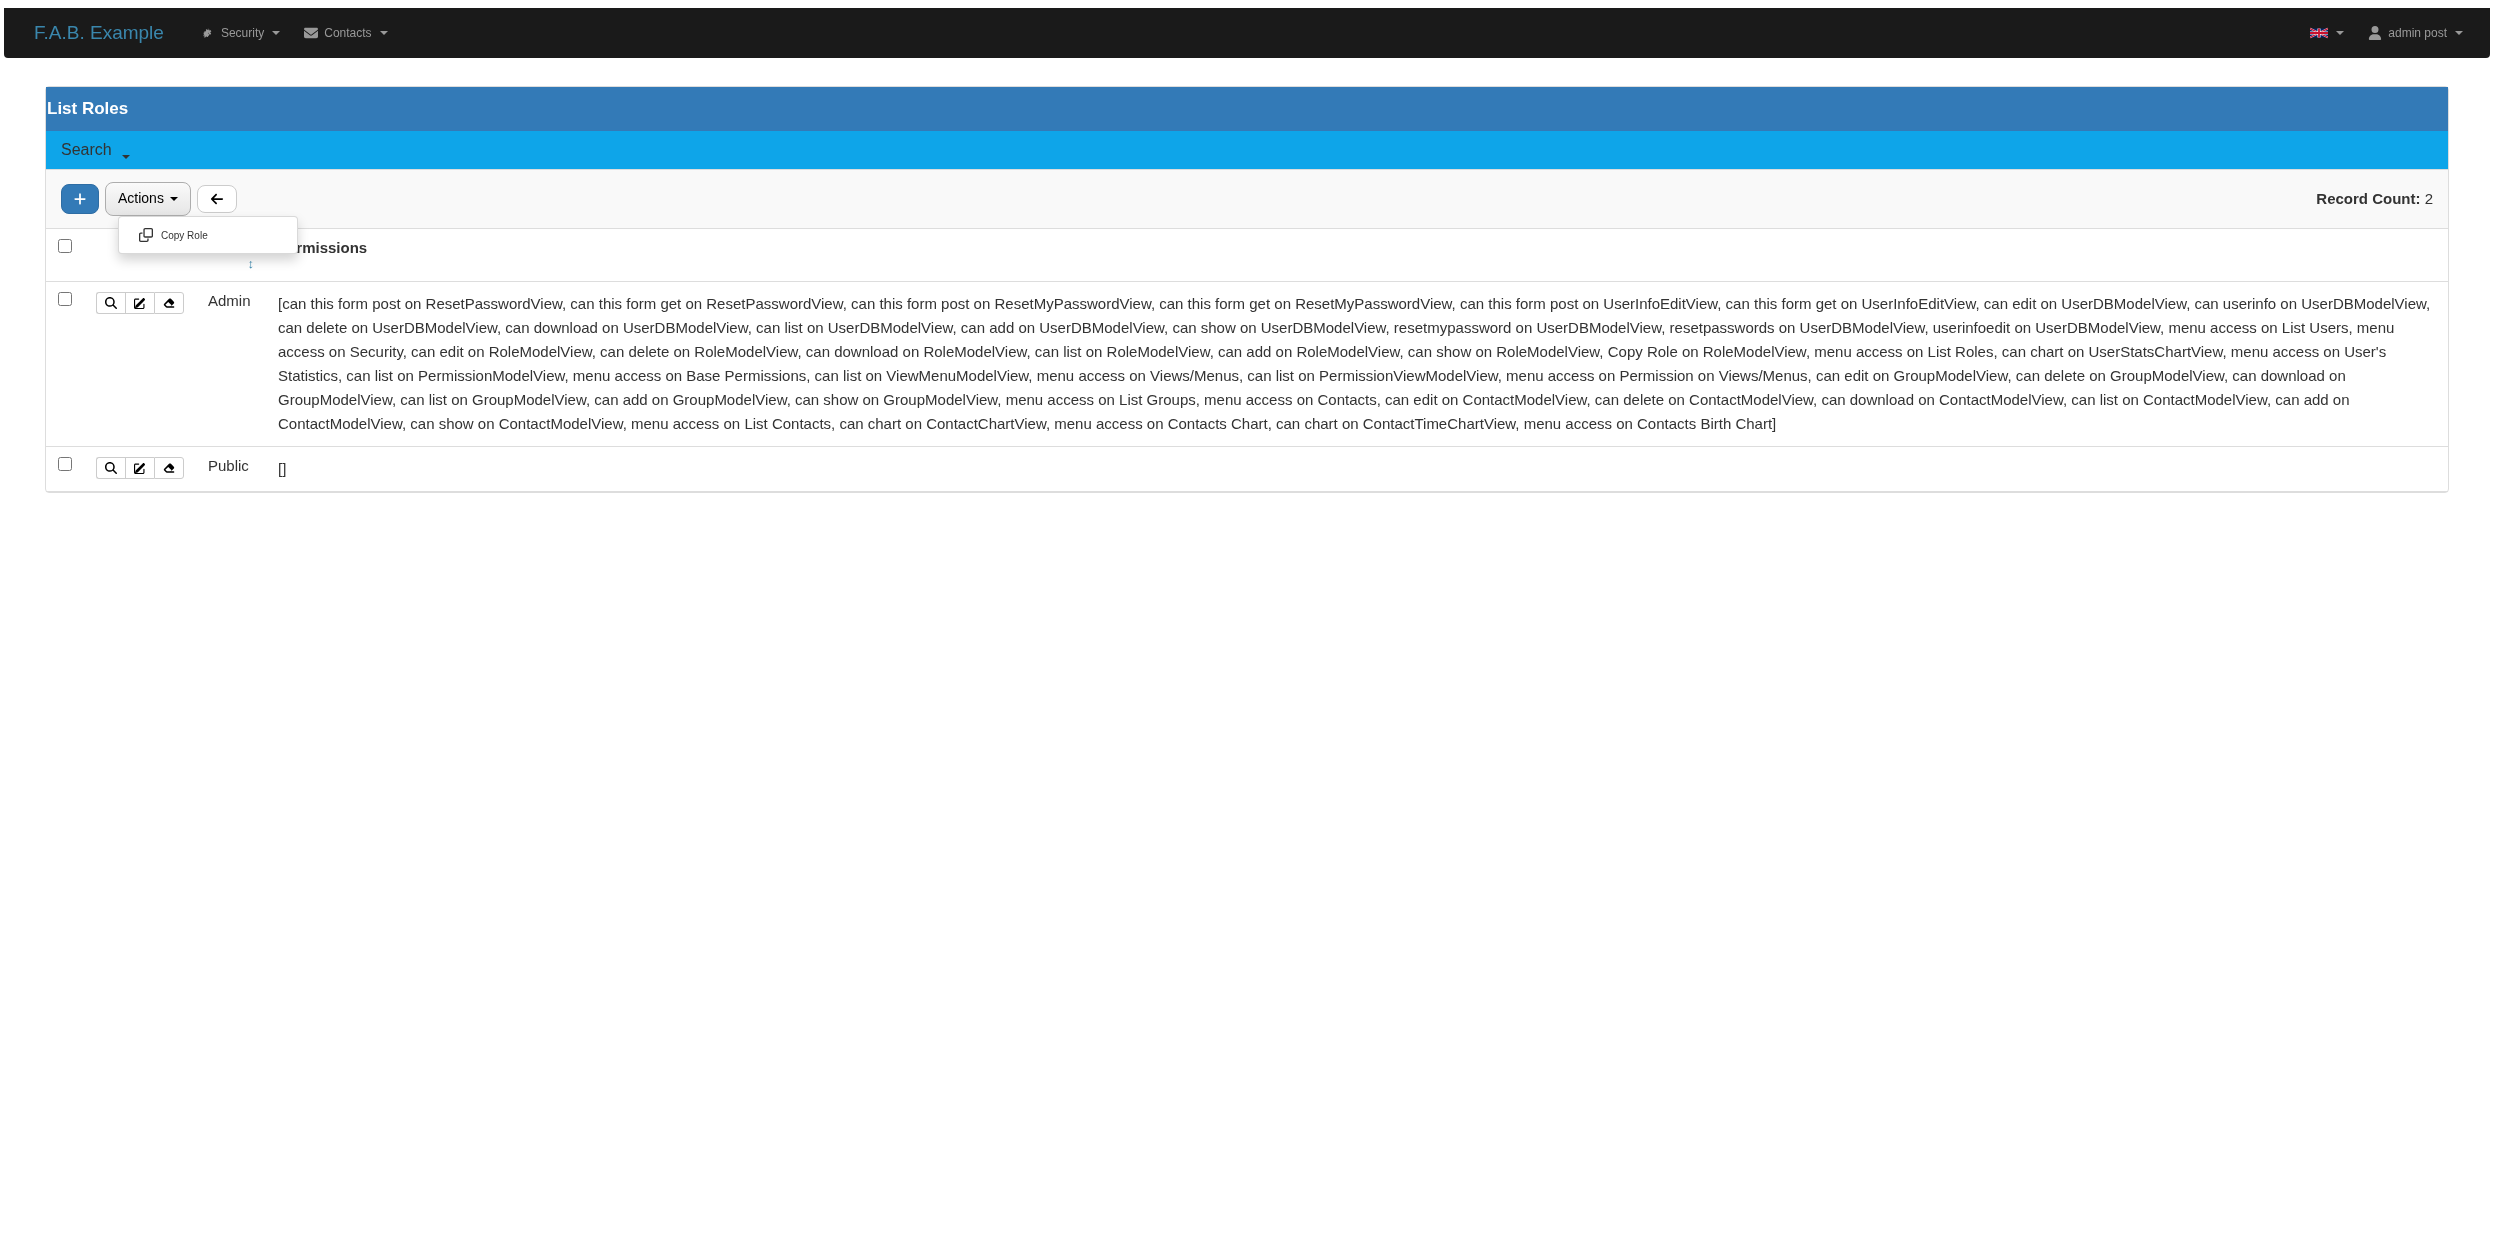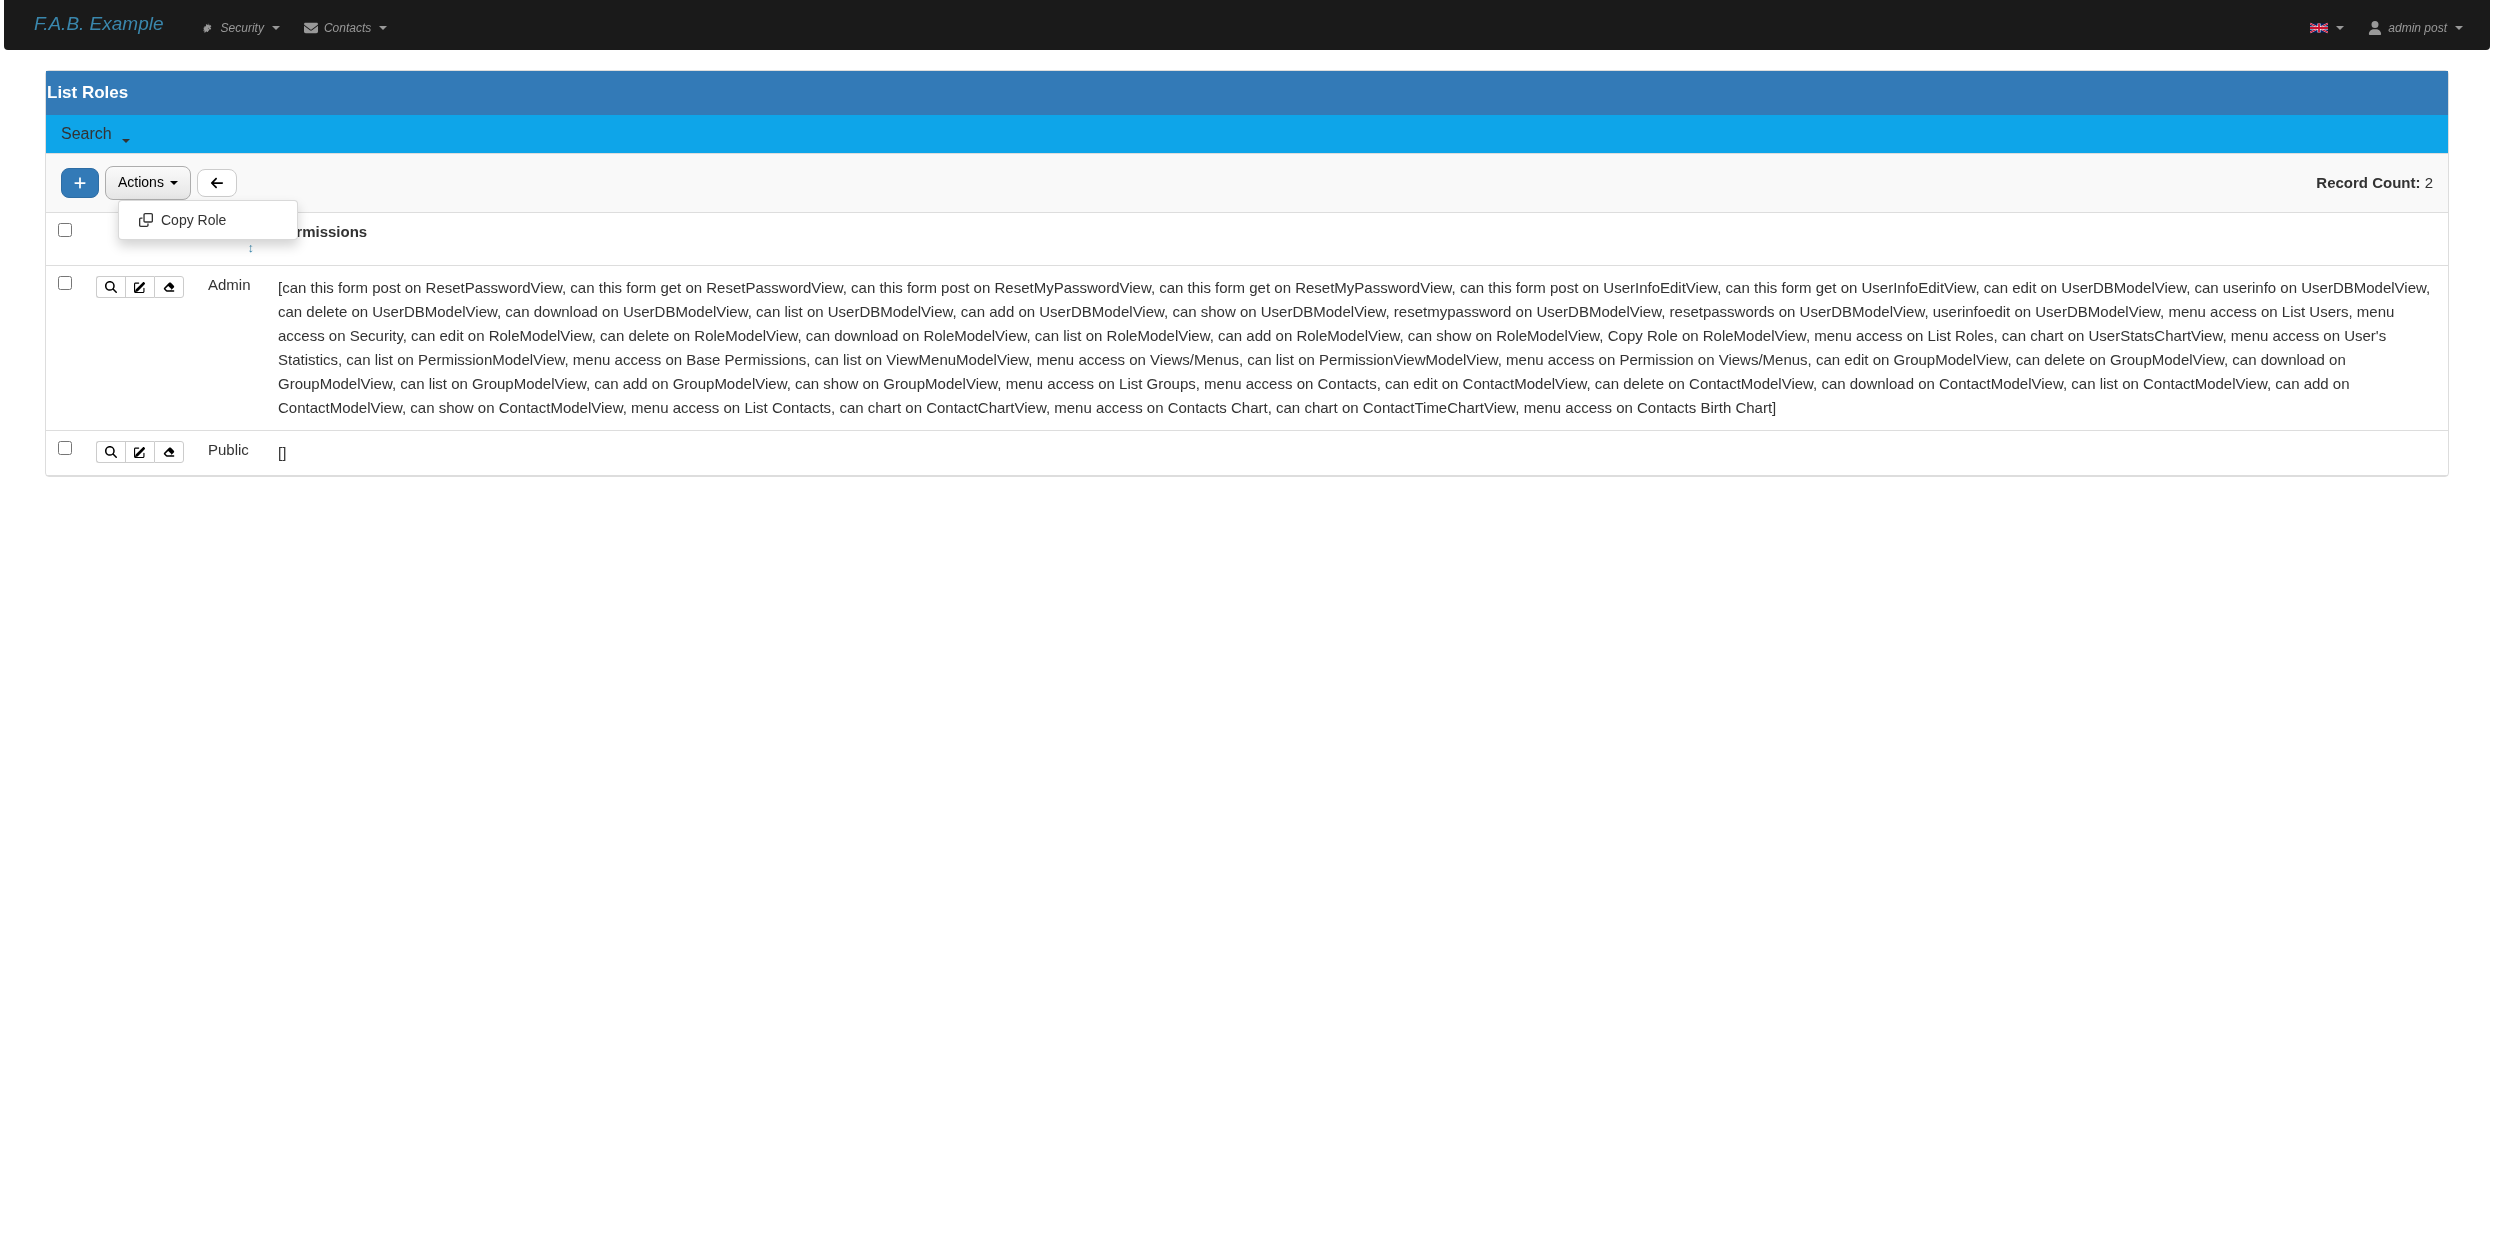--- a/index.html
+++ b/index.html
@@ -2,25 +2,24 @@
 <html><head>
   <meta charset="utf-8">
   <style>
     * { margin: 0; padding: 0; box-sizing: border-box; }
     body { font-family: "Helvetica Neue", Helvetica, Arial, sans-serif; font-size: 14px; background: #fff; color: #333; }
     
     .navbar {
       background: #1a1a1a;
       height: 50px;
       display: flex;
-      align-items: flex-end;
+      align-items: center;
       padding: 0 15px;
       border-radius: 0 0 4px 4px;
-      margin: 0 4px;
-      font-style: italic;
+      margin: 8px 4px;
     }
     .navbar-brand {
       color: #3a87ad;
       font-size: 19px;
       padding: 15px;
       text-decoration: none;
       font-weight: 500;
     }
     .navbar-nav {
       display: flex;
@@ -127,21 +126,21 @@
       min-width: 180px;
       padding: 5px 0;
       z-index: 1000;
     }
     .dropdown-item {
       padding: 6px 20px;
       display: flex;
       align-items: center;
       gap: 8px;
       cursor: pointer;
-      font-size: 14px;
+      font-size: 10px;
     }
     
     table {
       width: 100%;
       border-collapse: collapse;
     }
     th, td {
       padding: 10px 12px;
       text-align: left;
       border-bottom: 1px solid #ddd;

